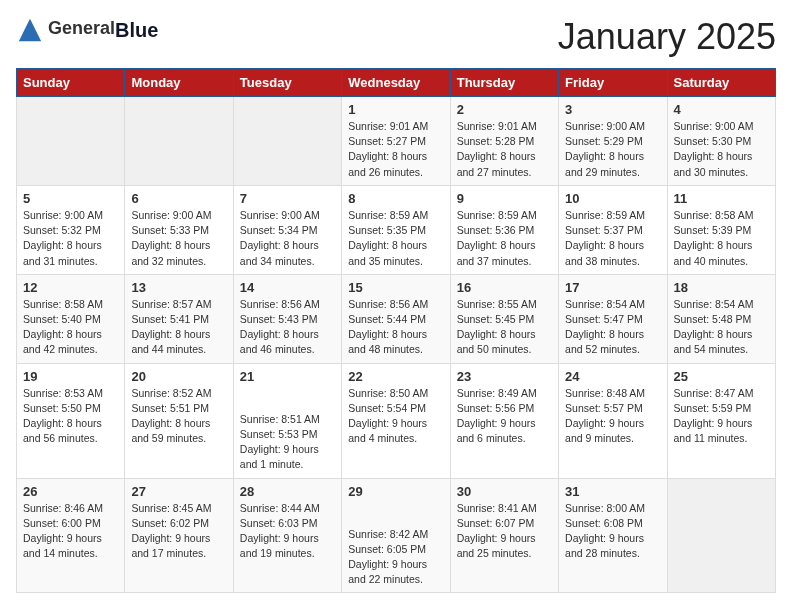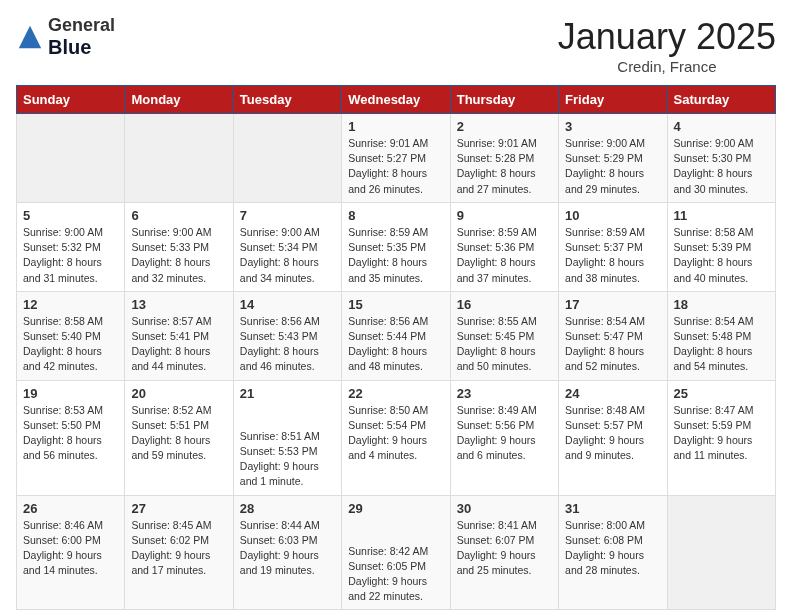--- a/index.html
+++ b/index.html
@@ -16,21 +16,20 @@
       align-items: flex-start;
       margin-bottom: 10px;
     }
     .logo {
       display: flex;
       align-items: center;
       gap: 4px;
     }
     .logo-text {
       display: flex;
-      flex-direction: column;
       line-height: 1.1;
     }
     .logo-general {
       font-size: 18px;
       font-weight: bold;
       color: #333;
     }
     .logo-blue {
       font-size: 20px;
       font-weight: bold;
@@ -105,21 +104,20 @@
     <svg class="logo-icon" viewBox="0 0 40 40">
       <polygon points="20,4 36,36 4,36" fill="#2a6db5"></polygon>
     </svg>
     <div class="logo-text">
       <span class="logo-general">General</span>
       <span class="logo-blue">Blue</span>
     </div>
   </div>
   <div class="title-block">
     <div class="month-title">January 2025</div>
-    <div class="location">Credin, France</div>
   </div>
 </div>
 
 <table class="calendar">
   <thead>
     <tr>
     <th>Sunday</th>
         <th>Monday</th>
         <th>Tuesday</th>
         <th>Wednesday</th>

